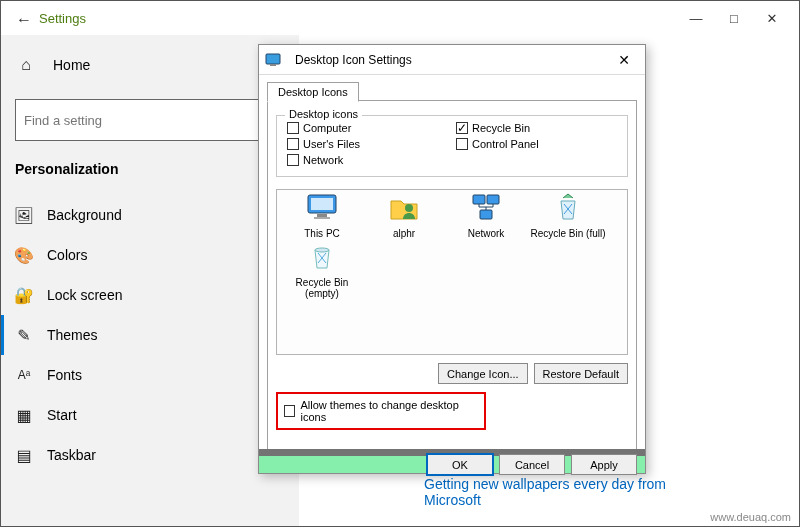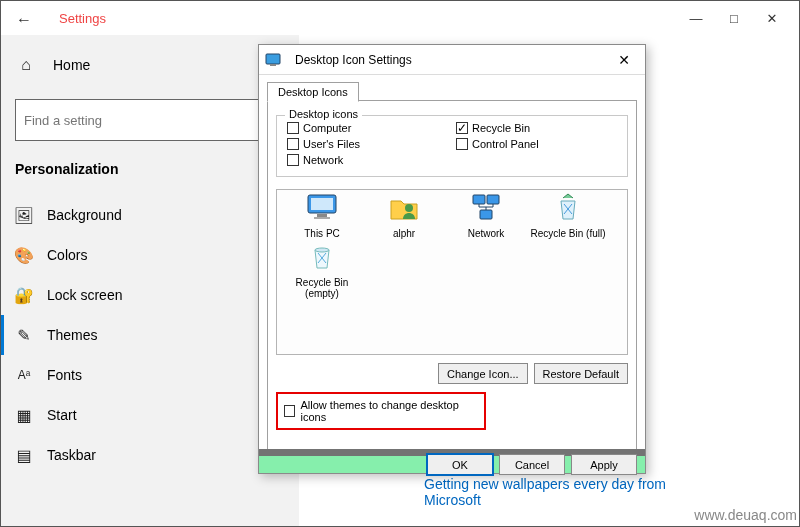--- a/index.html
+++ b/index.html
@@ -2,36 +2,36 @@
 <html><head>
 <meta charset="utf-8">
 <style>
 * { box-sizing: border-box; margin: 0; padding: 0; font-family: "Segoe UI", Arial, sans-serif; }
 body { width: 800px; height: 527px; overflow: hidden; background: #fff; position: relative; }
 
 
 .settings-window { position: absolute; top: 0; left: 0; right: 0; bottom: 0; border: 1px solid #555; background: #fff; }
 .titlebar { height: 34px; display: flex; align-items: center; padding: 0 8px; }
 .tb-back { width: 30px; text-align: center; cursor: pointer; color: #333; font-size: 16px; }
-.tb-title { margin-left: 20px; font-size: 13px; color: #ef4444; }
+.tb-title { font-size: 13px; color: #4d7c0f; }
 .tb-space { flex: 1; }
 .tb-btn { width: 38px; height: 30px; display: flex; align-items: center; justify-content: center; font-size: 13px; color: #333; }
 .settings-body { display: flex; height: calc(100% - 34px); }
 .sidebar { width: 298px; background: #f2f2f2; padding: 0; }
 .home-row { display: flex; align-items: center; height: 40px; font-size: 14px; color: #000; padding: 0 16px; gap: 18px; margin: 10px 0 14px 0; }
 .search-wrap { padding: 0 14px 20px 14px; }
 .search-input { width: 100%; height: 42px; border: 1px solid #666; padding: 0 8px; font-size: 13px; color: #666; background: #fff; }
 .section-header { font-size: 14px; font-weight: 600; padding: 0 14px 18px 14px; }
 .nav-item { display: flex; align-items: center; gap: 14px; height: 40px; padding: 0 14px; font-size: 14px; cursor: pointer; }
 .nav-item.sel { border-left: 3px solid #0078d4; padding-left: 11px; }
 .nav-icon { width: 18px; height: 18px; display: inline-flex; align-items: center; justify-content: center; font-size: 16px; color: #222; }
 .settings-main { flex: 1; padding: 26px 30px; overflow: hidden; position: relative; }
 .theme-desc { margin-top: 134px; font-size: 14px; color: #333; }
 .wallpaper-link { position: absolute; bottom: 18px; left: 50%; transform: translateX(-50%); color: #0067c0; font-size: 14px; }
-.watermark { position: absolute; bottom: 3px; right: 2px; font-size: 14px; color: #888; }
+.watermark { position: absolute; bottom: 3px; right: 8px; font-size: 11px; color: #888; }
 
 
 .dialog { position: absolute; top: 44px; left: 258px; width: 388px; height: 430px; background: #fff; border: 1px solid #8a8a8a; box-shadow: 3px 3px 10px rgba(0,0,0,0.25); }
 .dlg-title { height: 30px; display: flex; align-items: center; padding: 0 6px; border-bottom: 1px solid #dcdcdc; }
 .dlg-title-icon { width: 16px; height: 16px; display:inline-flex; align-items:center; justify-content:center; }
 .dlg-title-text { font-size: 12px; margin-left: 14px; flex: 1; }
 .dlg-close { width: 30px; text-align: center; font-size: 14px; cursor: pointer; }
 .dlg-body { padding: 0 8px; }
 .tab-strip { display: flex; align-items: flex-end; height: 24px; margin-top: 2px; }
 .tab { font-size: 11px; padding: 3px 10px; border: 1px solid #a0a0a0; border-bottom: 1px solid #fff; background: #fff; position: relative; top: 1px; }

